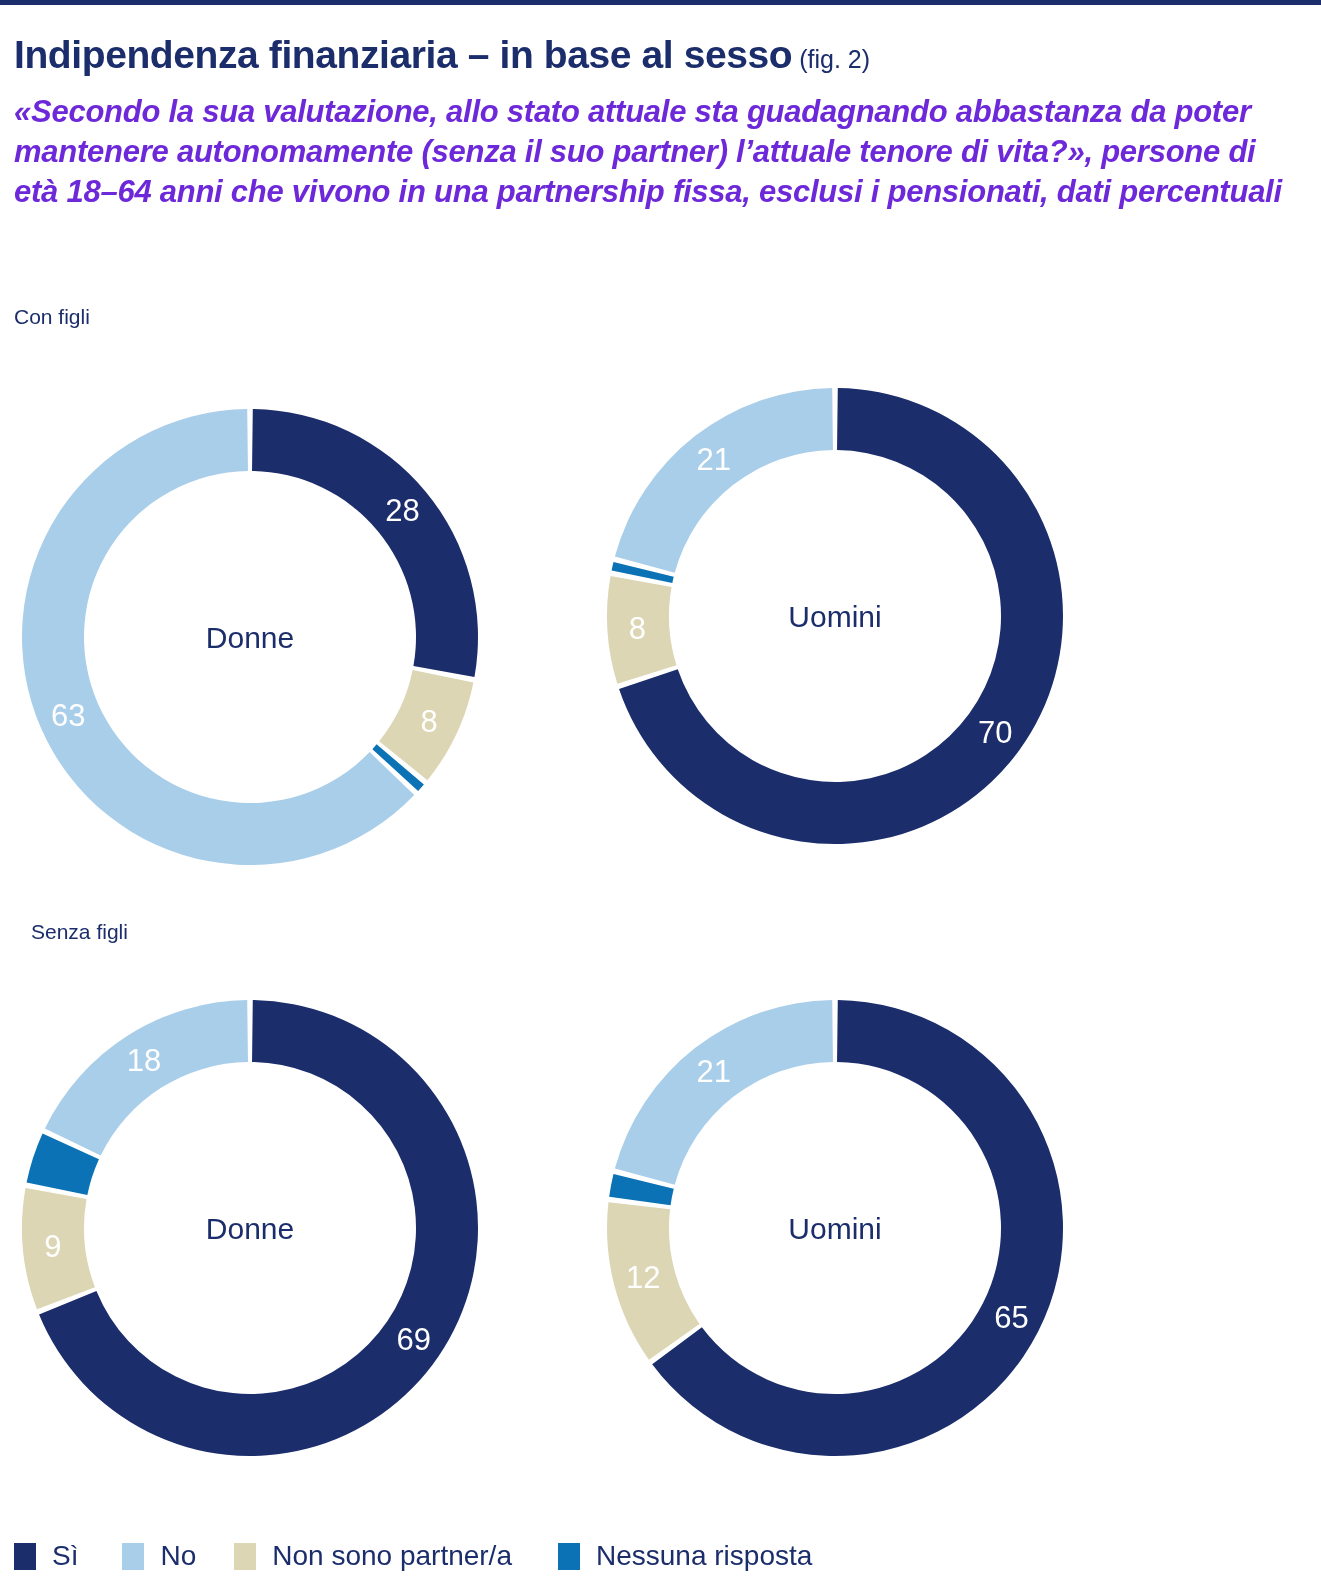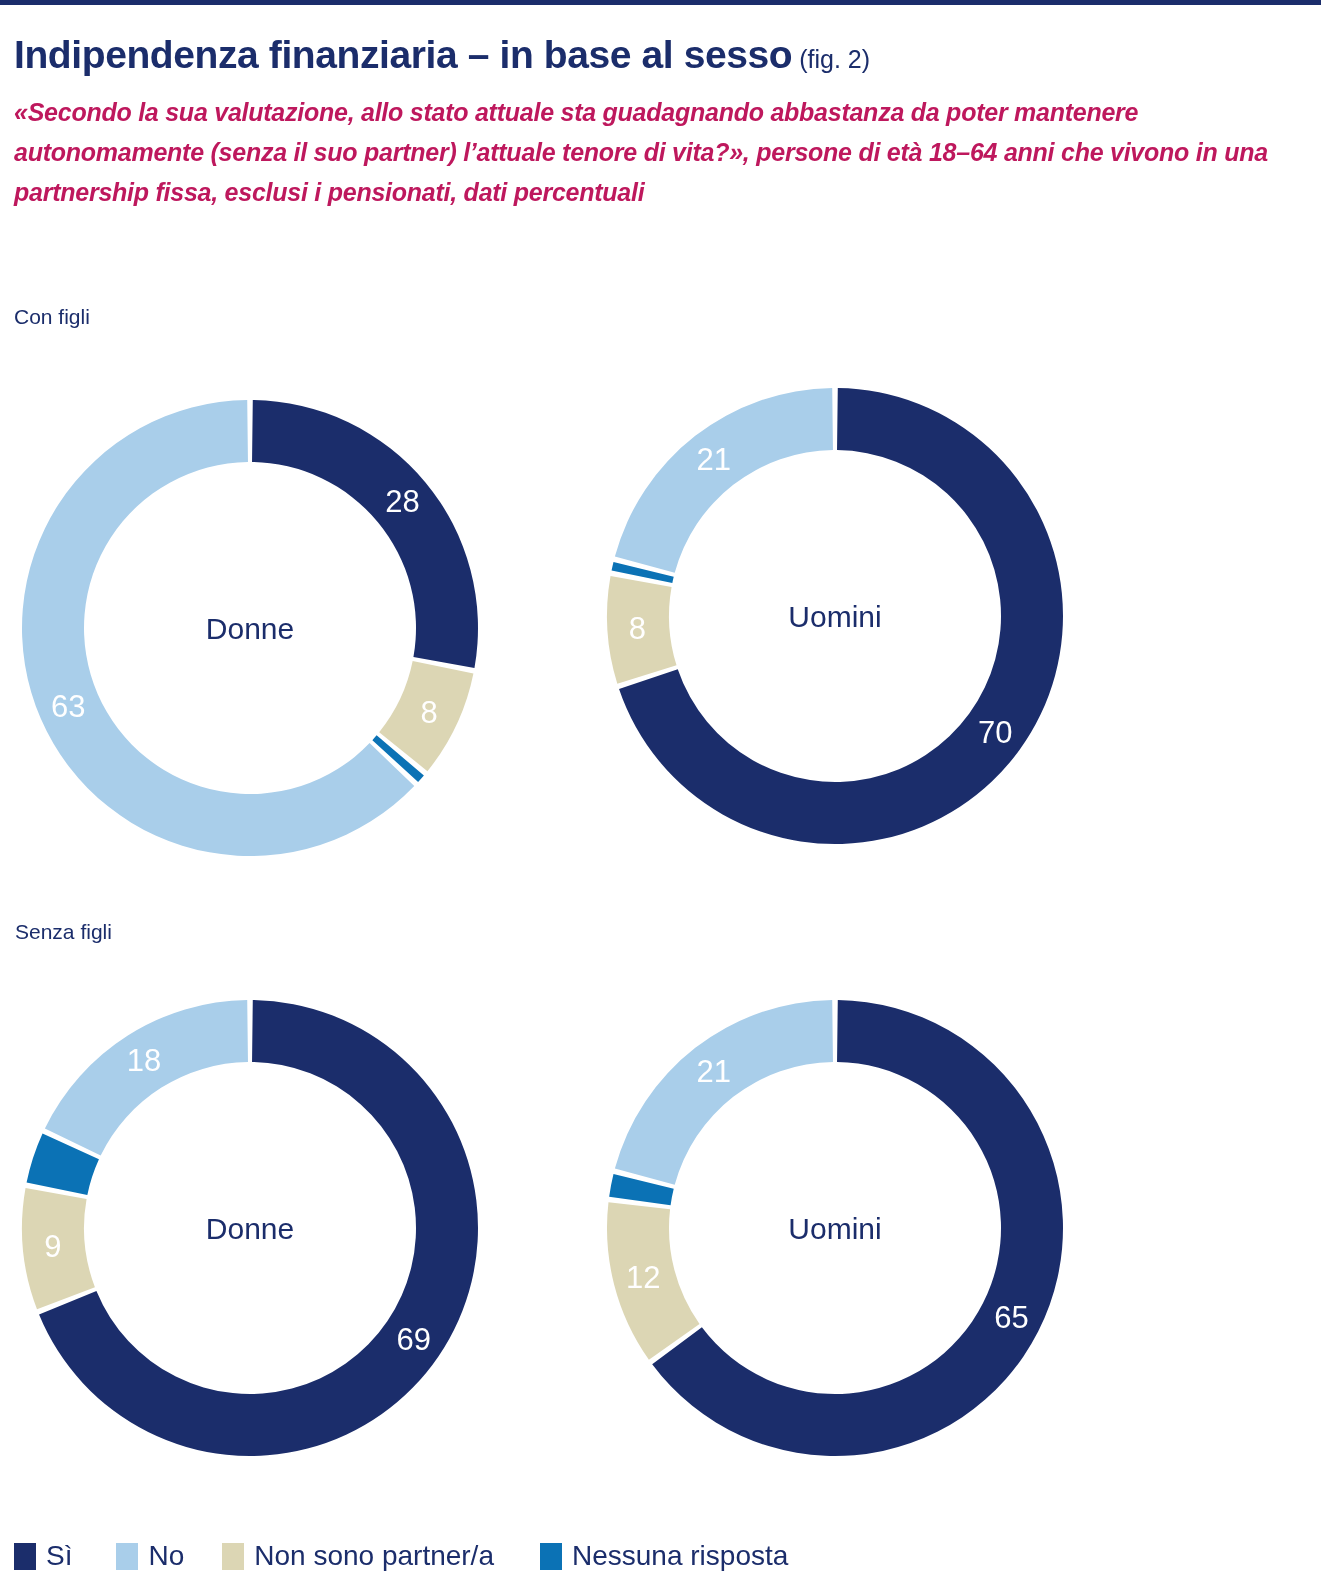--- a/index.html
+++ b/index.html
@@ -45,35 +45,35 @@
     font-size: 25px;
     font-weight: normal;
     color: #1B2D6B;
     padding-left: 7px;
   }
   .subtitle {
     position: absolute;
     left: 0;
     top: 92px;
     width: 1285px;
-    font-size: 25px;
+    font-size: 31px;
     font-style: italic;
     font-weight: bold;
     line-height: 40px;
-    color: #be185d;
+    color: #6d28d9;
     letter-spacing: -0.25px;
   }
   .section-label {
     position: absolute;
     font-size: 21px;
     font-weight: normal;
     color: #1B2D6B;
   }
   #section-con { top: 305px; left: 0; }
-  #section-senza { top: 920px; left: 1px; }
+  #section-senza { top: 920px; left: 17px; }
 
   .donut-wrap { position: absolute; }
   .donut-wrap svg { display: block; overflow: visible; }
 
   .center-label {
     font-family: "Liberation Sans", sans-serif;
     font-size: 30px;
     fill: #1B2D6B;
     text-anchor: middle;
     dominant-baseline: central;
@@ -99,21 +99,21 @@
     white-space: nowrap;
   }
   .legend-swatch {
     width: 22px;
     height: 27px;
     flex: none;
   }
   .legend-text {
     font-size: 28px;
     color: #1B2D6B;
-    padding-left: 10px;
+    padding-left: 16px;
   }
   .lg-gap-1 { width: 44px; }
   .lg-gap-2 { width: 38px; }
   .lg-gap-3 { width: 46px; }
 </style>
 </head>
 <body>
 
 <div class="top-rule"></div>
 
@@ -121,21 +121,21 @@
 
   <div class="title-row">
     <span class="title-main">Indipendenza finanziaria – in base al sesso</span><span class="title-fig">(fig. 2)</span>
   </div>
 
   <div class="subtitle">«Secondo la sua valutazione, allo stato attuale sta guadagnando abbastanza da poter mantenere autonomamente (senza il suo partner) l’attuale tenore di vita?», persone di età 18–64 anni che vivono in una partnership fissa, esclusi i pensionati, dati percentuali</div>
 
   <div class="section-label" id="section-con">Con figli</div>
   <div class="section-label" id="section-senza">Senza figli</div>
 
-  <div class="donut-wrap" id="donut-0" style="left: 0px; top: 392px; width: 472px; height: 472px;">
+  <div class="donut-wrap" id="donut-0" style="left: 0px; top: 401px; width: 472px; height: 472px;">
       <svg width="472" height="472" viewBox="0 0 472 472">
         <path d="M 238.78547619043638 8.017015717416939 A 228 228 0 0 1 460.46672503417153 275.9836135489731 L 399.4275278757565 265.11087653126987 A 166 166 0 0 0 238.02802213865107 70.01238863636496 Z" fill="#1B2D6B"></path>
         <text x="388.5616220696063" y="109.79005002975946" class="slice-label">28</text>
         <path d="M 459.4228326535491 281.455889047121 A 228 228 0 0 1 413.4394378639327 379.17557714404916 L 365.18836265531945 340.2418675697902 A 166 166 0 0 0 398.6675009670577 269.0950771132548 Z" fill="#DCD6B4"></path>
         <text x="415.15575638827187" y="320.3042997298844" class="slice-label">8</text>
         <path d="M 409.8883791706169 383.4680697283848 A 228 228 0 0 1 404.0992327927082 390.0345673363706 L 358.38803791048053 348.14797446419965 A 166 166 0 0 0 362.60294272948425 343.3671033987363 Z" fill="#0B72B5"></path>
         <path d="M 400.2856534631153 394.0956168468854 A 228 228 0 1 1 233.2145238095636 8.017015717416939 L 233.97197786134893 70.01238863636496 A 166 166 0 1 0 355.6114845389348 351.104703493785 Z" fill="#A9CEEA"></path>
         <text x="54.284584114571686" y="314.6352823456865" class="slice-label">63</text>
         <text x="236" y="236" class="center-label">Donne</text>
       </svg>

